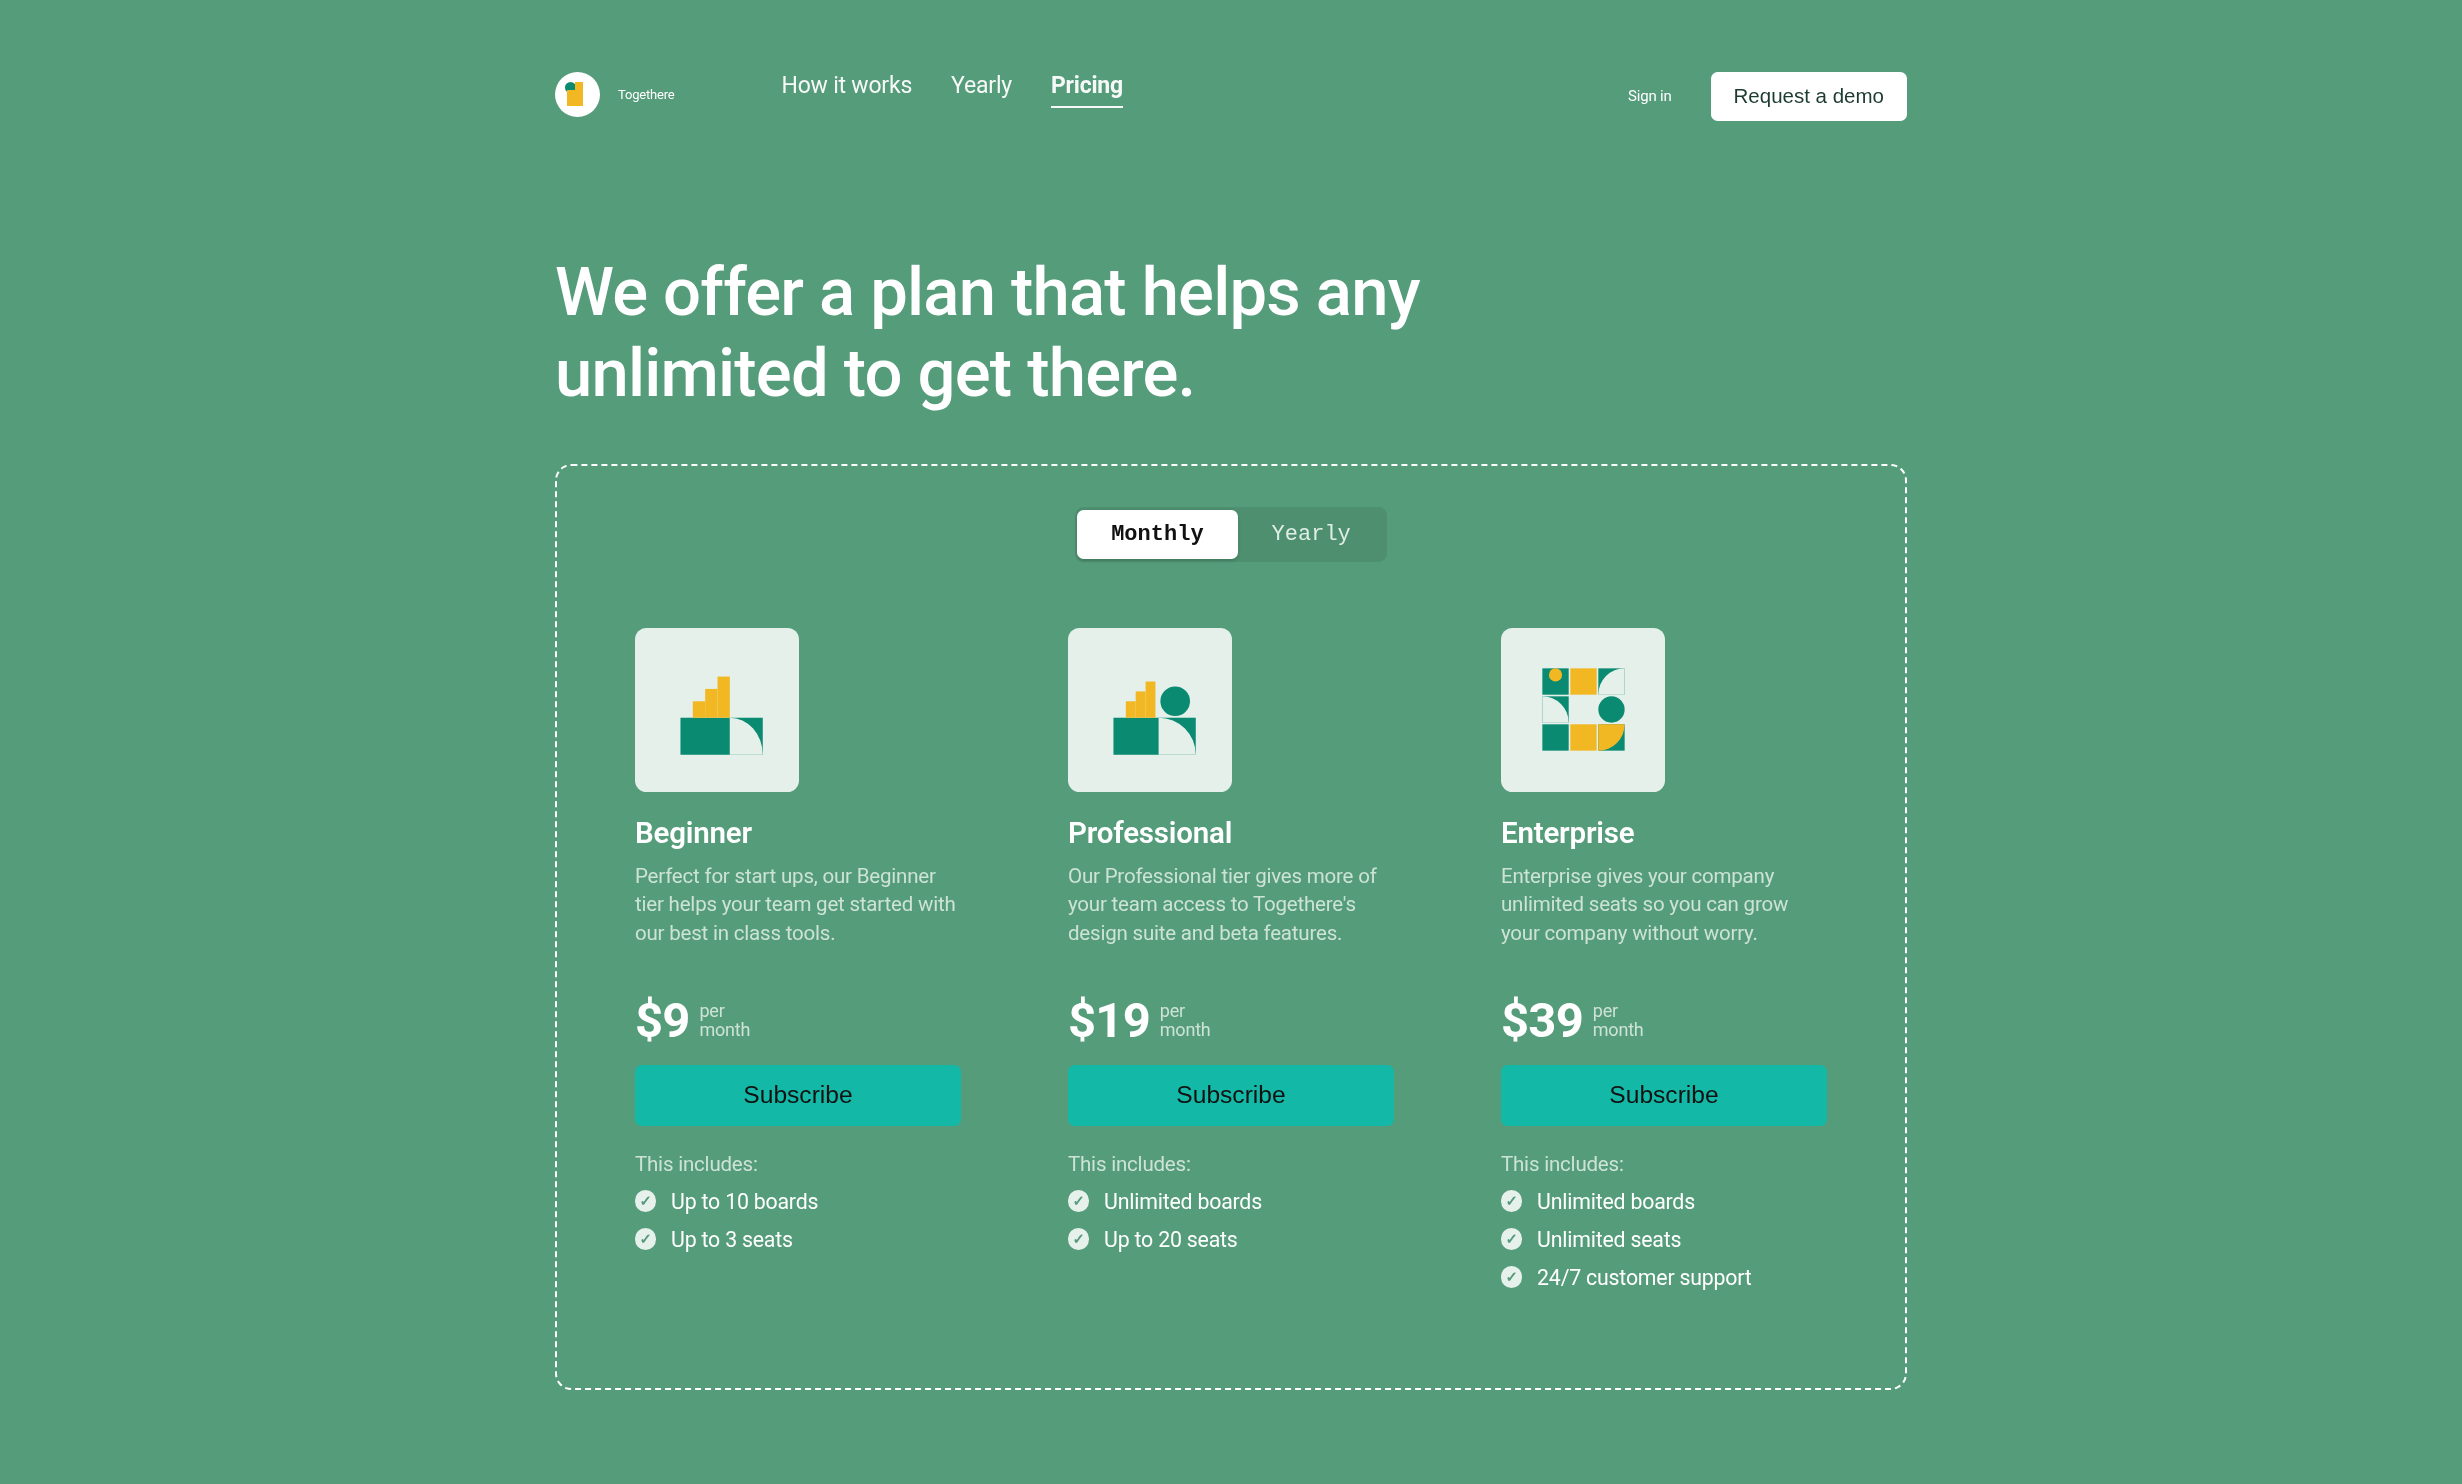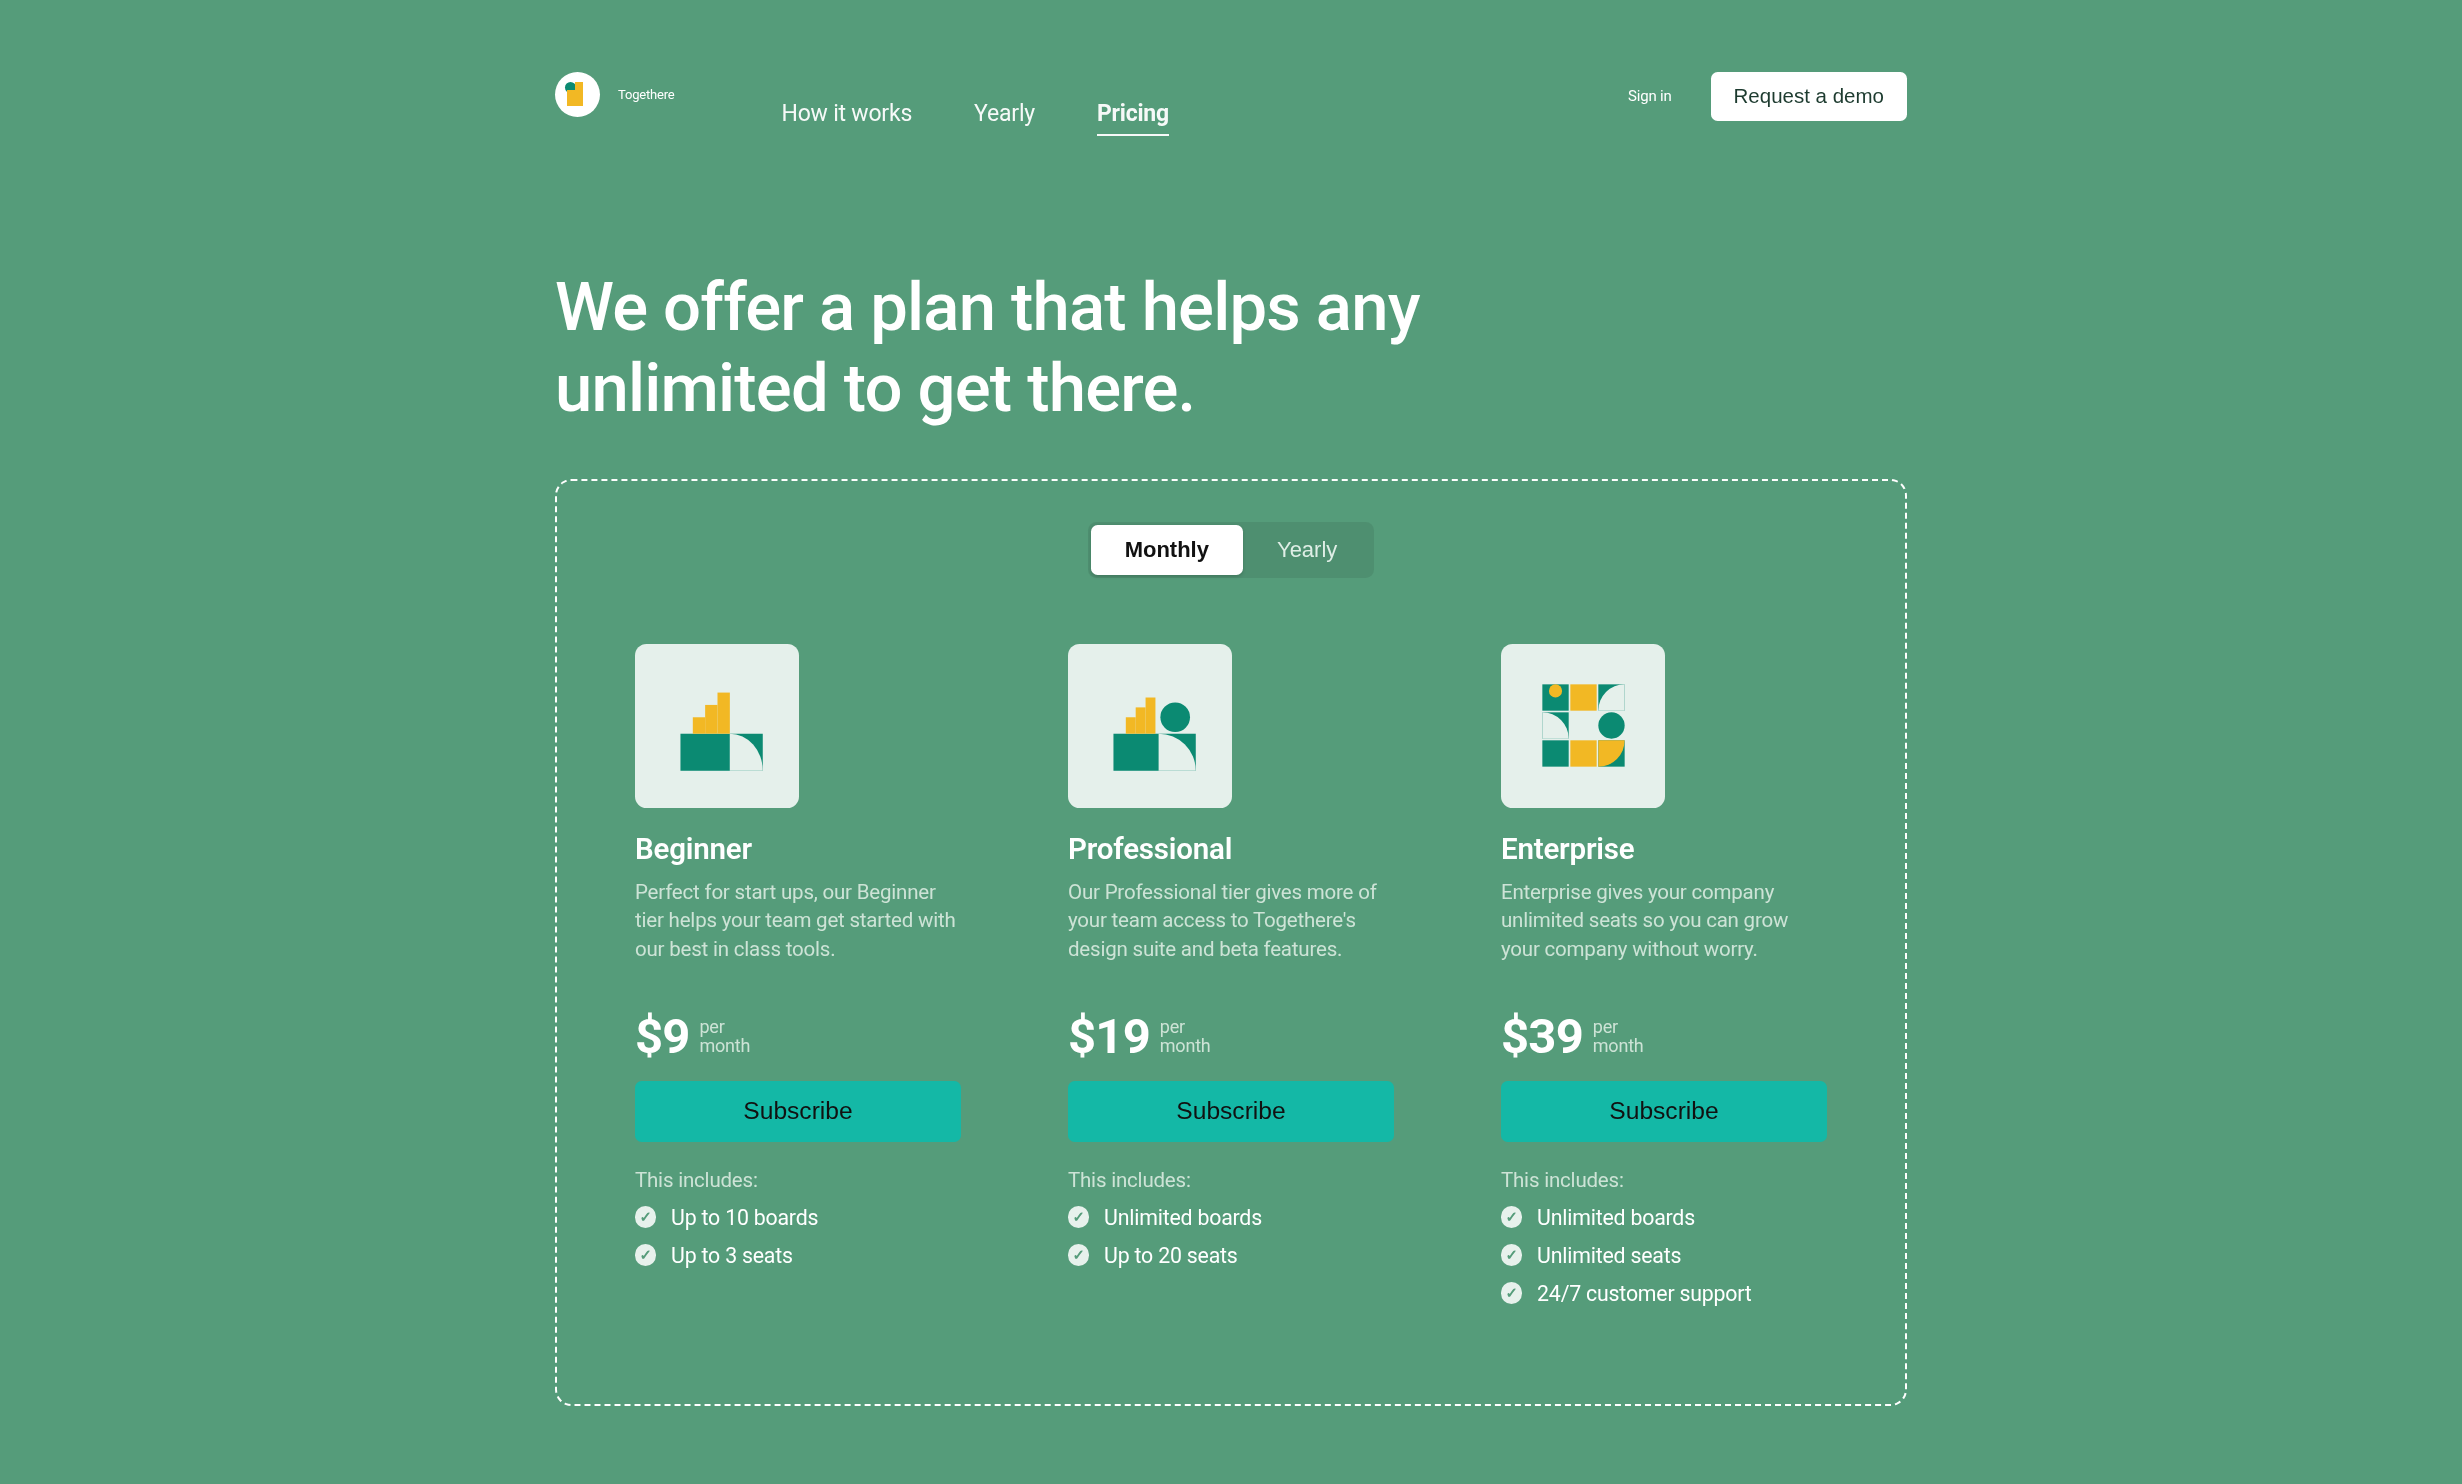--- a/index.html
+++ b/index.html
@@ -38,21 +38,21 @@
   .logo {
     width:45px; height:45px; border-radius:50%;
     background:#ffffff;
     position:relative;
     overflow:hidden;
   }
   .logo .sq { position:absolute; background:var(--accent-yellow); }
   .logo .sq1 { width:16.4px; height:16.4px; left:11.5px; top:18px; }
   .logo .sq2 { width:8.2px; height:8.2px; left:19.7px; top:9.8px; }
   .logo .dot { position:absolute; width:11.5px; height:11.5px; border-radius:50%; background:var(--accent-dark); left:9.8px; top:9.8px; }
-  .nav-links { display:flex; gap:62px; margin-left:107px;margin-top:28px; }
+  .nav-links { display:flex; gap:39px; margin-left:107px; }
   .nav-link { font-size:23px; opacity:0.95; cursor:pointer; padding-bottom:6.6px; }
   .nav-link.active { border-bottom:2.5px solid #ffffff;font-weight:bold; }
   .nav-spacer { flex:1; }
   .nav-actions { display:flex; align-items:center; gap:39px; }
   .signin { font-size:15px; cursor:pointer; }
   .demo-btn {
     background:#ffffff; color:#1d3b2f;
     border-radius:6.6px; padding:12.3px 23px;
     font-size:20.5px; font-weight:500; cursor:pointer;
     border:none;
@@ -77,21 +77,21 @@
   .toggle-row { display:flex; justify-content:center; }
   .toggle {
     display:flex;
     background: rgba(0,0,0,0.08);
     border-radius:8.2px;
     padding:2.5px;
   }
   .toggle button {
     border:none; background:transparent; color:#dfeee6;
     font-size:22px; padding:12.3px 34px; border-radius:6.6px;
-    cursor:pointer; font-weight:500;
+    cursor:pointer; font-weight:500;font-family:Liberation Mono, monospace;
   }
   .toggle button.active {
     background:#ffffff; color:#111; font-weight:600;
     box-shadow:0 1.6px 3.3px rgba(0,0,0,0.15);
   }
   
   .plans {
     display:flex;
     gap:107px;
     margin-top:66px;

